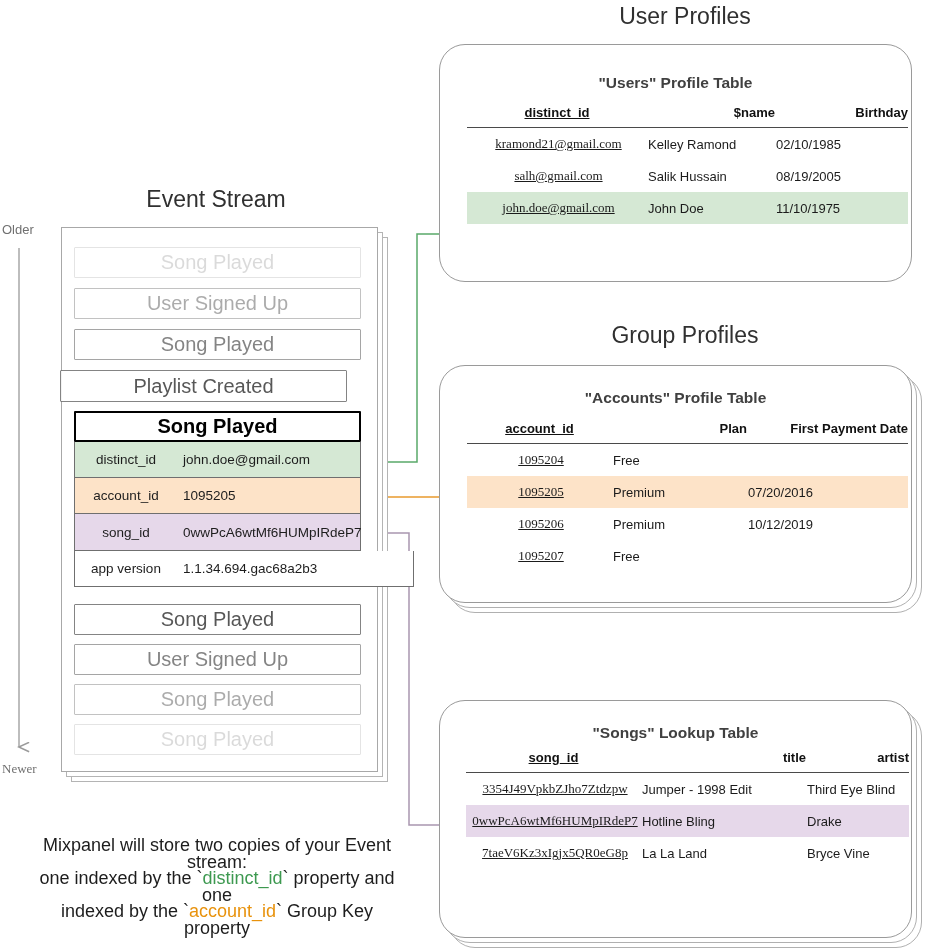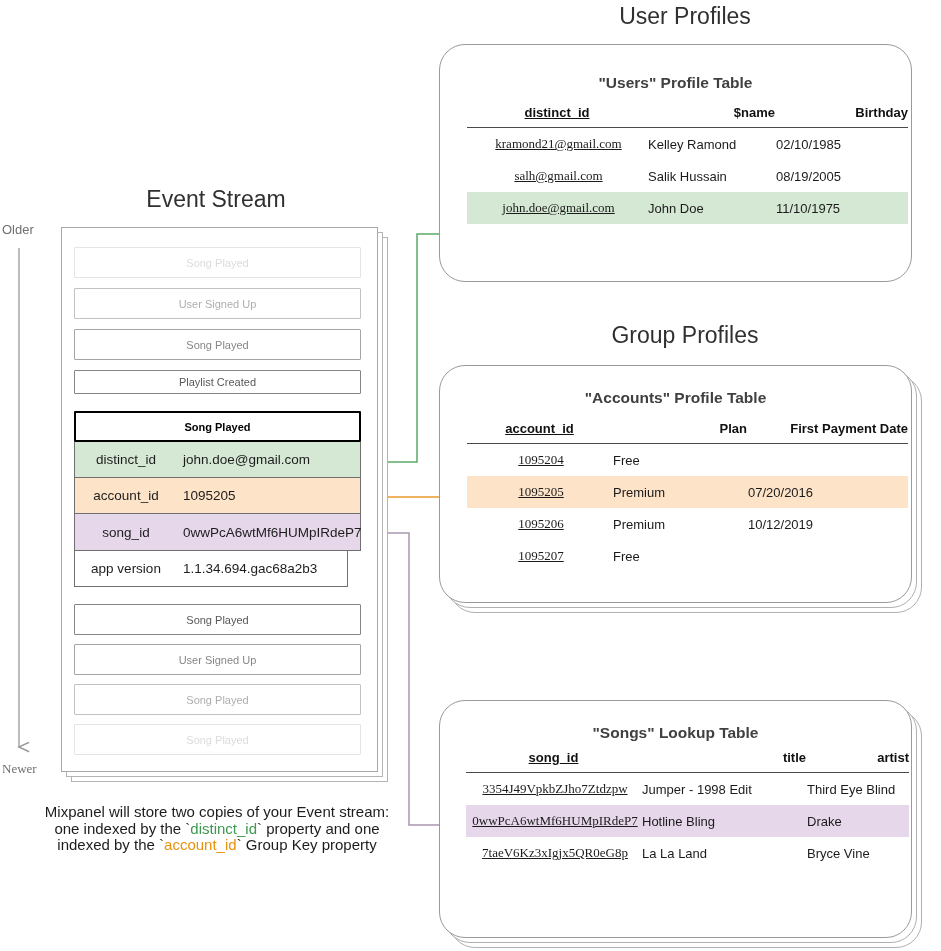--- a/index.html
+++ b/index.html
@@ -47,21 +47,21 @@
     position: absolute;
     background: #ffffff;
     border: 1.6px solid #a8a8a8;
     box-sizing: border-box;
   }
   .event-box {
     position: absolute;
     box-sizing: border-box;
     border: 1.4px solid #6f6f6f;
     background: #ffffff;
-    font-size: 11px;
+    font-size: 20px;
     color: #3a3a3a;
     display: flex;
     align-items: center;
     justify-content: center;
     border-radius: 1px;
   }
   .event-box.focus {
     border: 2px solid #000000;
     font-weight: bold;
     color: #000000;
@@ -84,23 +84,23 @@
   .prop-val {
     flex: 1 1 auto;
     padding-left: 6px;
   }
 
   
   .caption {
     position: absolute;
     width: 370px;
     left: 32px;
-    top: 804px;
-    text-align: center;
-    font-size: 15px;
+    top: 837px;
+    text-align: center;
+    font-size: 18px;
     line-height: 16.5px;
     color: #1d1d1d;
   }
   .tok-green { color: #3d9950; }
   .tok-orange { color: #e8920c; }
 
   
   .card {
     position: absolute;
     background: #ffffff;
@@ -217,41 +217,41 @@
 
   <div class="event-box" style="left:74px; top:247px; width:287px; height:31px; opacity:0.18;">
     <span>Song Played</span>
   </div>
   <div class="event-box" style="left:74px; top:288px; width:287px; height:31px; opacity:0.42;">
     <span>User Signed Up</span>
   </div>
   <div class="event-box" style="left:74px; top:329px; width:287px; height:31px; opacity:0.62;">
     <span>Song Played</span>
   </div>
-  <div class="event-box" style="left:74px; top:370px; width:287px; height:24px; opacity:0.85;">
+  <div class="event-box" style="left:60px; top:370px; width:287px; height:32px; opacity:0.85;">
     <span>Playlist Created</span>
   </div>
 
   <div class="event-box focus" style="left:74px; top:411px; width:287px; height:31px;">
     <span>Song Played</span>
   </div>
 
   <div class="prop-row" style="left:74px; top:442px; width:287px; height:36px; background:#d5e8d4;">
     <span class="prop-key">distinct_id</span>
     <span class="prop-val">john.doe@gmail.com</span>
   </div>
   <div class="prop-row" style="left:74px; top:478px; width:287px; height:36px; background:#fde3c8;">
     <span class="prop-key">account_id</span>
     <span class="prop-val">1095205</span>
   </div>
   <div class="prop-row" style="left:74px; top:514px; width:287px; height:37px; background:#e6d8ea;">
     <span class="prop-key">song_id</span>
     <span class="prop-val">0wwPcA6wtMf6HUMpIRdeP7</span>
   </div>
-  <div class="prop-row" style="left:74px; top:551px; width:274px; height:36px; background:#ffffff;">
+  <div class="prop-row" style="left:74px; top:551px; width:340px; height:36px; background:#ffffff;">
     <span class="prop-key">app version</span>
     <span class="prop-val">1.1.34.694.gac68a2b3</span>
   </div>
 
   <div class="event-box" style="left:74px; top:604px; width:287px; height:31px; opacity:0.85;">
     <span>Song Played</span>
   </div>
   <div class="event-box" style="left:74px; top:644px; width:287px; height:31px; opacity:0.62;">
     <span>User Signed Up</span>
   </div>

